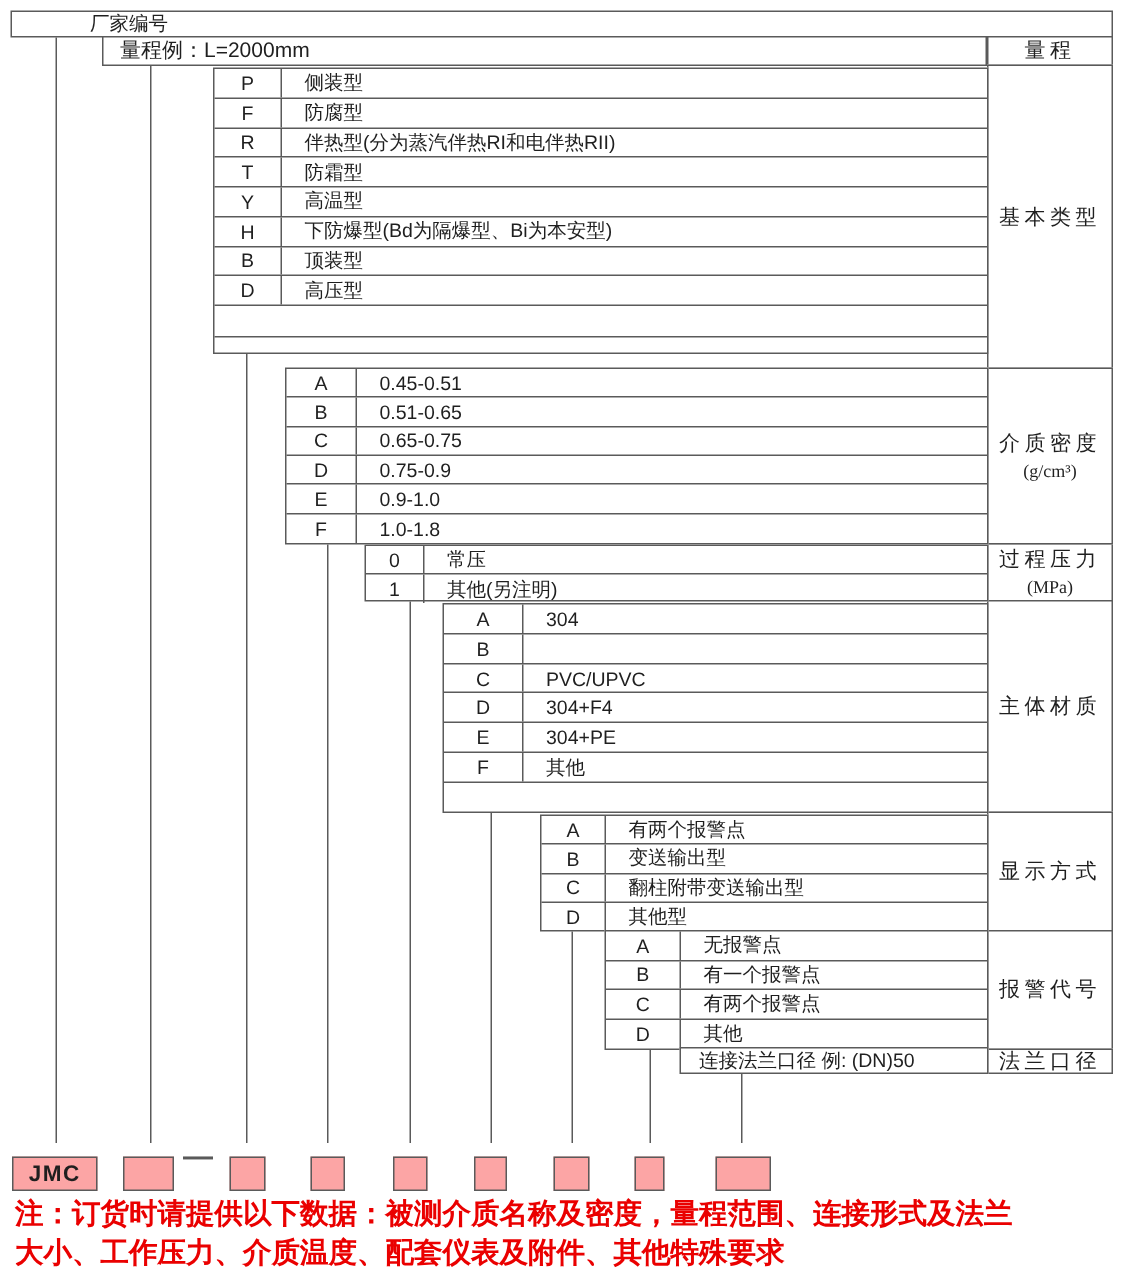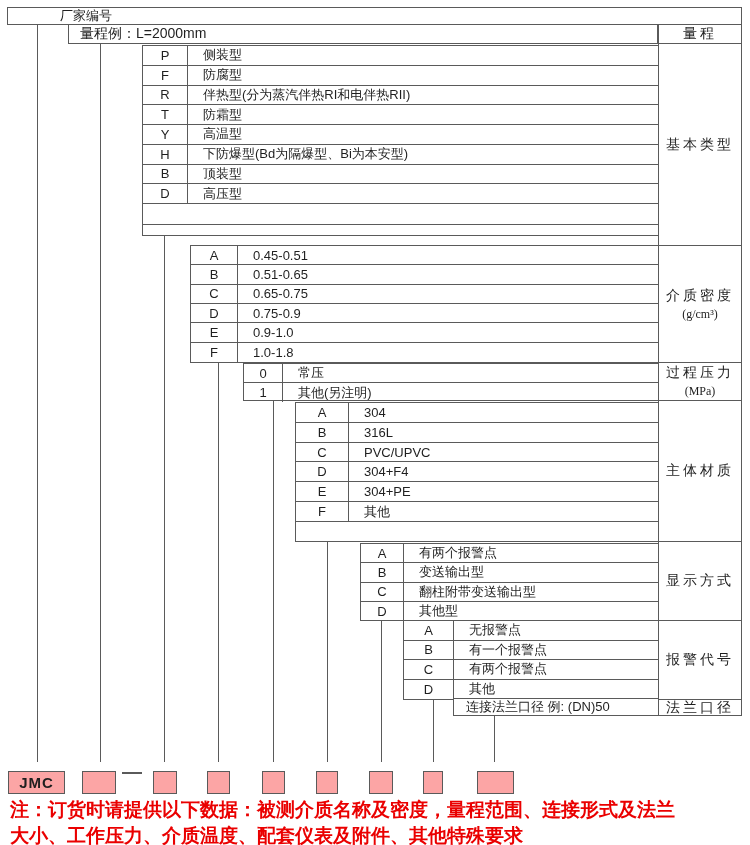--- a/index.html
+++ b/index.html
@@ -183,21 +183,20 @@
       </div>
   </div>
 
   <div class="tbl t6" style="left:295px;top:402px;width:364px;height:140px;">
     <div class="row">
         <span class="code">A</span>
         <span class="desc">304</span>
       </div>
     <div class="row">
         <span class="code">B</span>
-        <span class="desc">316L</span>
       </div>
     <div class="row">
         <span class="code">C</span>
         <span class="desc">PVC/UPVC</span>
       </div>
     <div class="row">
         <span class="code">D</span>
         <span class="desc">304+F4</span>
       </div>
     <div class="row">

